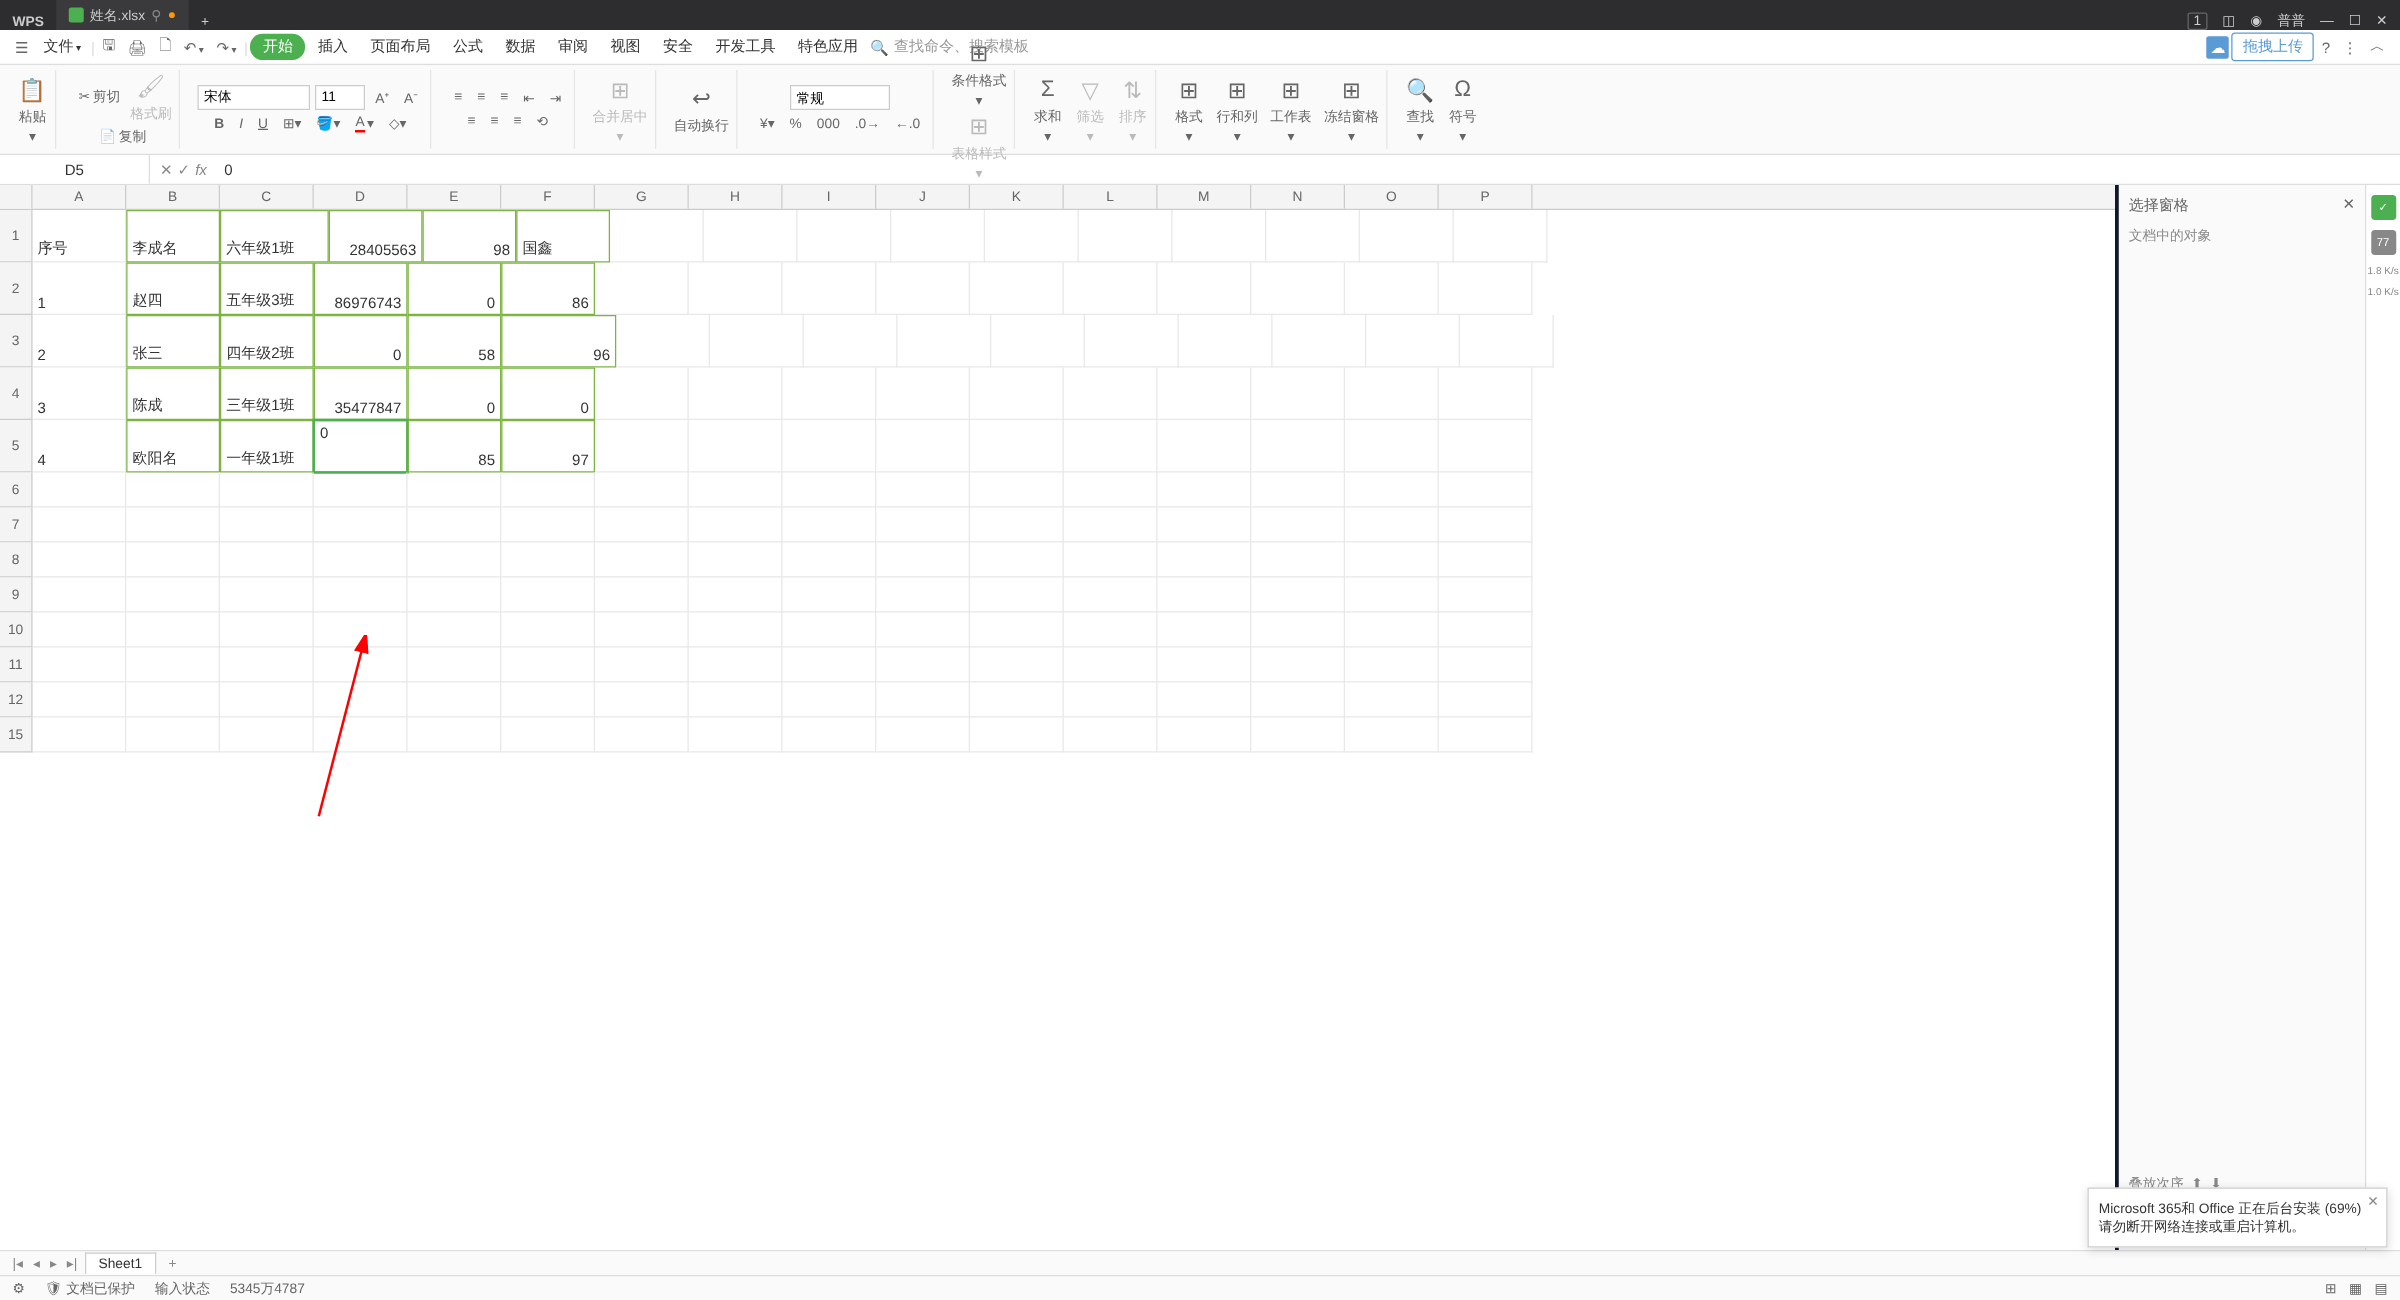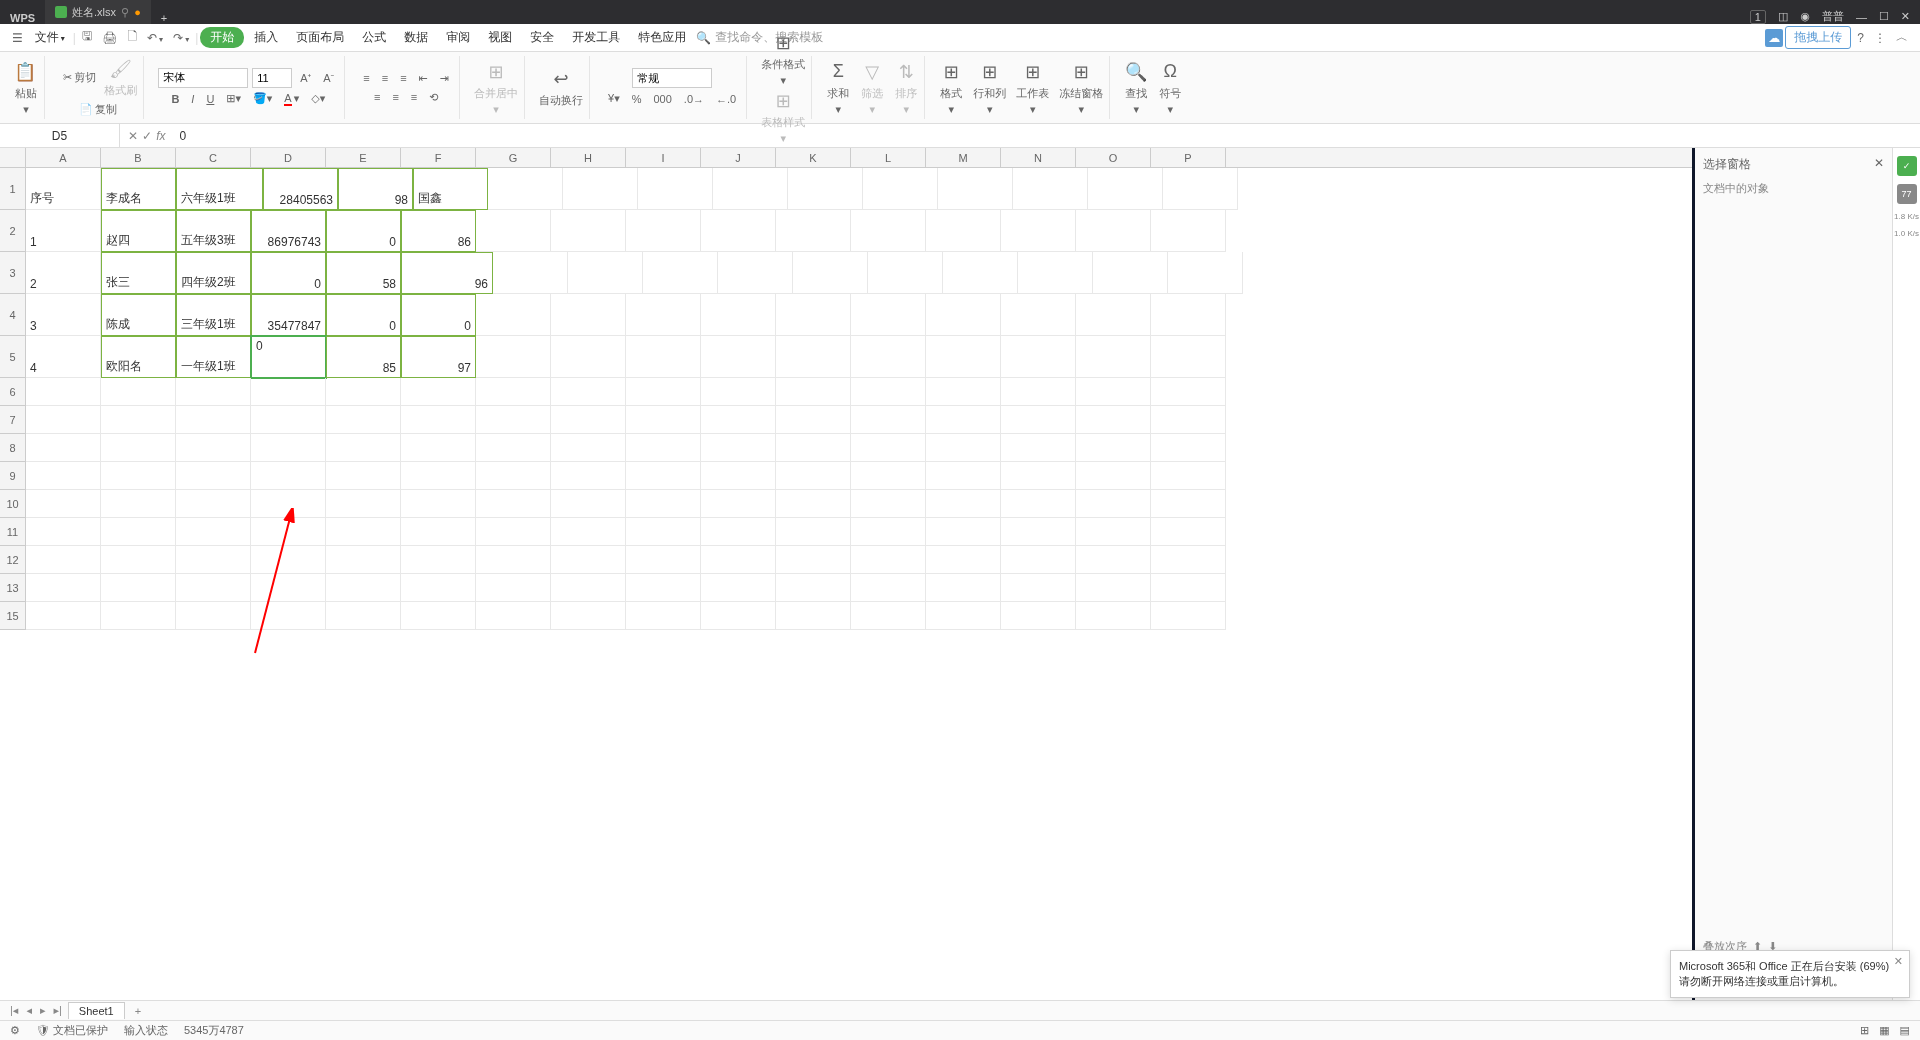--- a/index.html
+++ b/index.html
@@ -529,39 +529,20 @@
           <div class="cell" style="width: 75px;"></div>
           <div class="cell" style="width: 75px;"></div>
           <div class="cell" style="width: 75px;"></div>
           <div class="cell" style="width: 75px;"></div>
           <div class="cell" style="width: 75px;"></div>
           <div class="cell" style="width: 75px;"></div>
           <div class="cell" style="width: 75px;"></div>
           <div class="cell" style="width: 75px;"></div>
         </div>
         <div class="row" style="height: 28px;">
-          <div class="row-h">13</div>
-          <div class="cell" style="width: 75px;"></div>
-          <div class="cell" style="width: 75px;"></div>
-          <div class="cell" style="width: 75px;"></div>
-          <div class="cell" style="width: 75px;"></div>
-          <div class="cell" style="width: 75px;"></div>
-          <div class="cell" style="width: 75px;"></div>
-          <div class="cell" style="width: 75px;"></div>
-          <div class="cell" style="width: 75px;"></div>
-          <div class="cell" style="width: 75px;"></div>
-          <div class="cell" style="width: 75px;"></div>
-          <div class="cell" style="width: 75px;"></div>
-          <div class="cell" style="width: 75px;"></div>
-          <div class="cell" style="width: 75px;"></div>
-          <div class="cell" style="width: 75px;"></div>
-          <div class="cell" style="width: 75px;"></div>
-          <div class="cell" style="width: 75px;"></div>
-        </div>
-        <div class="row" style="height: 28px;">
           <div class="row-h">15</div>
           <div class="cell" style="width: 75px;"></div>
           <div class="cell" style="width: 75px;"></div>
           <div class="cell" style="width: 75px;"></div>
           <div class="cell" style="width: 75px;"></div>
           <div class="cell" style="width: 75px;"></div>
           <div class="cell" style="width: 75px;"></div>
           <div class="cell" style="width: 75px;"></div>
           <div class="cell" style="width: 75px;"></div>
           <div class="cell" style="width: 75px;"></div>

